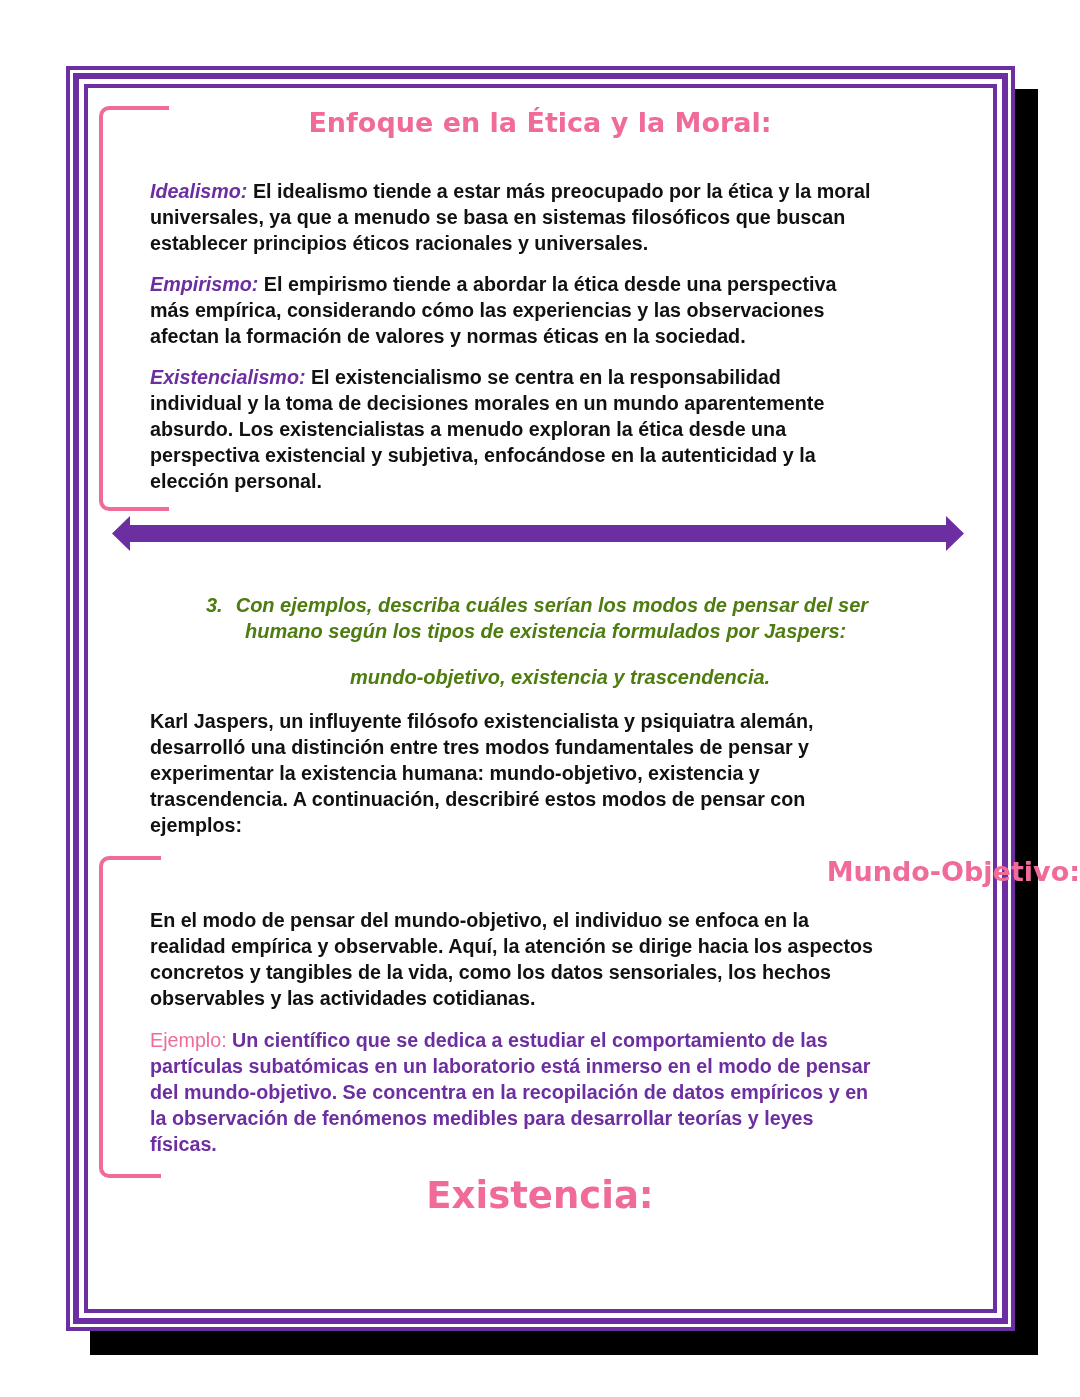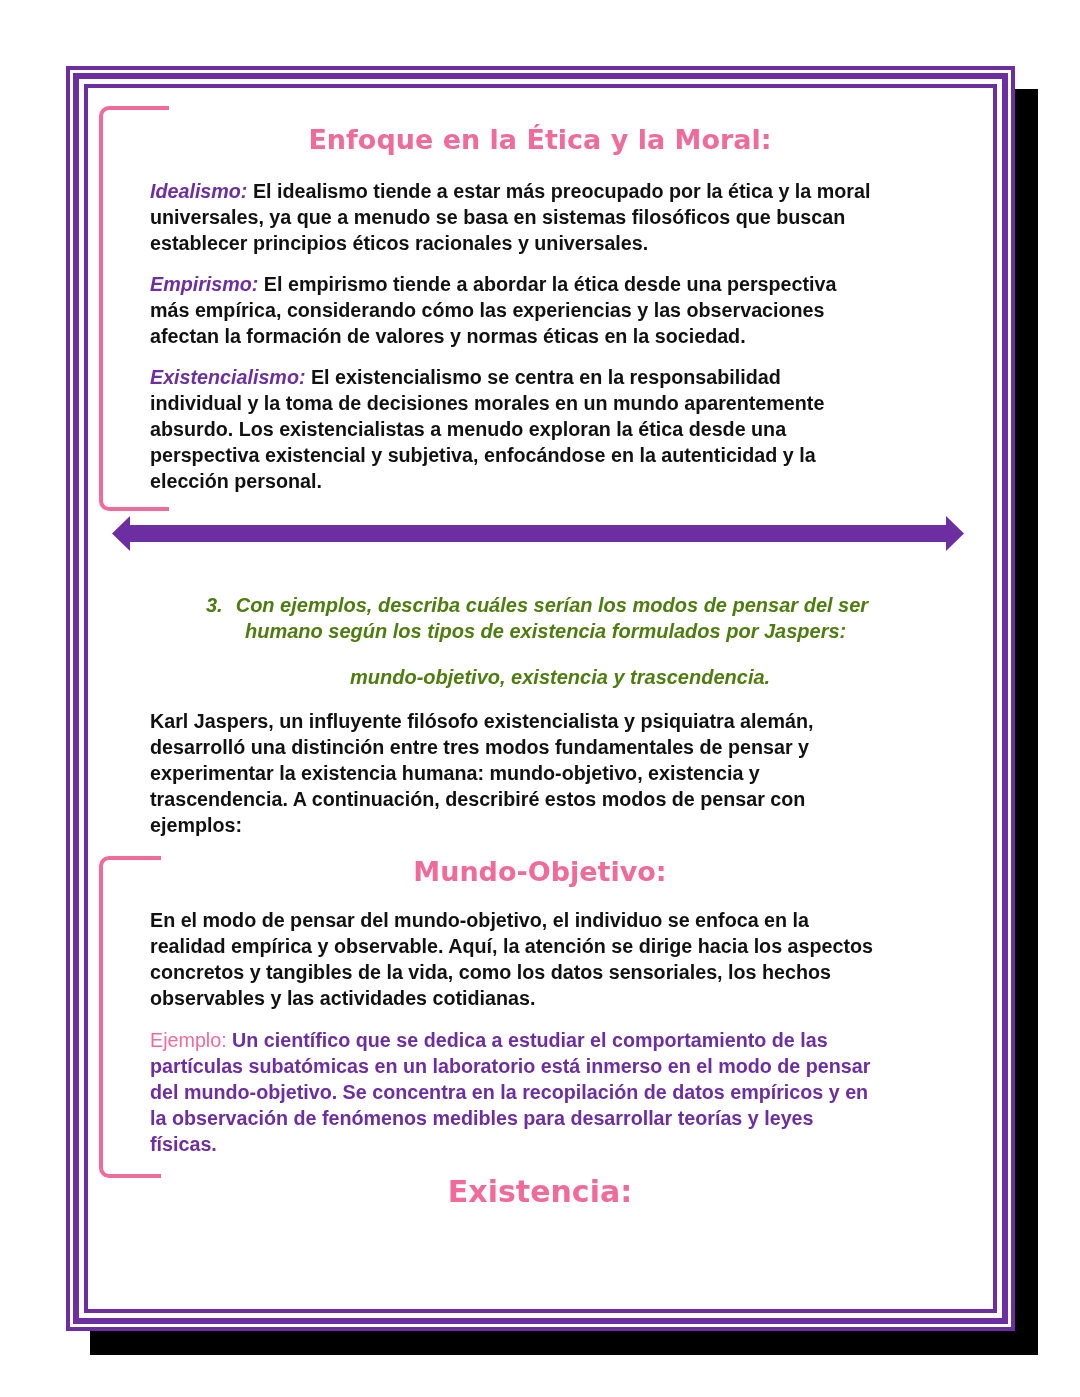--- a/index.html
+++ b/index.html
@@ -19,21 +19,21 @@
 </style>
 </head>
 <body>
 
 <div class="shadow"></div>
 <div class="frame-outer"></div>
 <div class="frame-mid"></div>
 <div class="frame-inner"></div>
 
 <div class="bracket" style="left:99px; top:106px; width:70px; height:405px;"></div>
-<div class="heading" style="top:124px; font-size:27px; padding-left:0;">Enfoque en la Ética y la Moral:</div>
+<div class="heading" style="top:107px; font-size:27px; padding-left:0;">Enfoque en la Ética y la Moral:</div>
 
 <div>
   <div class="line" style="top:178px; transform:scaleX(0.985);"><span class="purple it">Idealismo:</span><span> El idealismo tiende a estar más preocupado por la ética y la moral</span></div>
   <div class="line" style="top:204px; transform:scaleX(0.985);">universales, ya que a menudo se basa en sistemas filosóficos que buscan</div>
   <div class="line" style="top:230px; transform:scaleX(0.985);">establecer principios éticos racionales y universales.</div>
 </div>
 
 <div>
   <div class="line" style="top:271px; transform:scaleX(0.985);"><span class="purple it">Empirismo:</span><span> El empirismo tiende a abordar la ética desde una perspectiva</span></div>
   <div class="line" style="top:297px; transform:scaleX(0.985);">más empírica, considerando cómo las experiencias y las observaciones</div>
@@ -60,30 +60,30 @@
 
 <div>
   <div class="line" style="top:708px; transform:scaleX(0.985);">Karl Jaspers, un influyente filósofo existencialista y psiquiatra alemán,</div>
   <div class="line" style="top:734px; transform:scaleX(0.985);">desarrolló una distinción entre tres modos fundamentales de pensar y</div>
   <div class="line" style="top:760px; transform:scaleX(0.985);">experimentar la existencia humana: mundo-objetivo, existencia y</div>
   <div class="line" style="top:786px; transform:scaleX(0.985);">trascendencia. A continuación, describiré estos modos de pensar con</div>
   <div class="line" style="top:812px; transform:scaleX(0.985);">ejemplos:</div>
 </div>
 
 <div class="bracket" style="left:99px; top:856px; width:62px; height:322px;"></div>
-<div class="heading" style="top:856px; font-size:27px;">Mundo-Objetivo:</div>
+<div class="heading" style="top:856px; font-size:27px;text-align:right;">Mundo-Objetivo:</div>
 
 <div>
   <div class="line" style="top:907px; transform:scaleX(0.985);">En el modo de pensar del mundo-objetivo, el individuo se enfoca en la</div>
   <div class="line" style="top:933px; transform:scaleX(0.985);">realidad empírica y observable. Aquí, la atención se dirige hacia los aspectos</div>
   <div class="line" style="top:959px; transform:scaleX(0.985);">concretos y tangibles de la vida, como los datos sensoriales, los hechos</div>
   <div class="line" style="top:985px; transform:scaleX(0.985);">observables y las actividades cotidianas.</div>
 </div>
 
 <div>
   <div class="line purple" style="top:1027px; transform:scaleX(0.985);"><span class="pink" style="font-weight:normal;">Ejemplo:</span><span> Un científico que se dedica a estudiar el comportamiento de las</span></div>
   <div class="line purple" style="top:1053px; transform:scaleX(0.985);">partículas subatómicas en un laboratorio está inmerso en el modo de pensar</div>
   <div class="line purple" style="top:1079px; transform:scaleX(0.985);">del mundo-objetivo. Se concentra en la recopilación de datos empíricos y en</div>
   <div class="line purple" style="top:1105px; transform:scaleX(0.985);">la observación de fenómenos medibles para desarrollar teorías y leyes</div>
   <div class="line purple" style="top:1131px; transform:scaleX(0.985);">físicas.</div>
 </div>
 
-<div class="heading" style="top:1174px; font-size:30px;">Existencia:</div>
+<div class="heading" style="top:1174px; font-size:37px;">Existencia:</div>
 
 </body></html>

